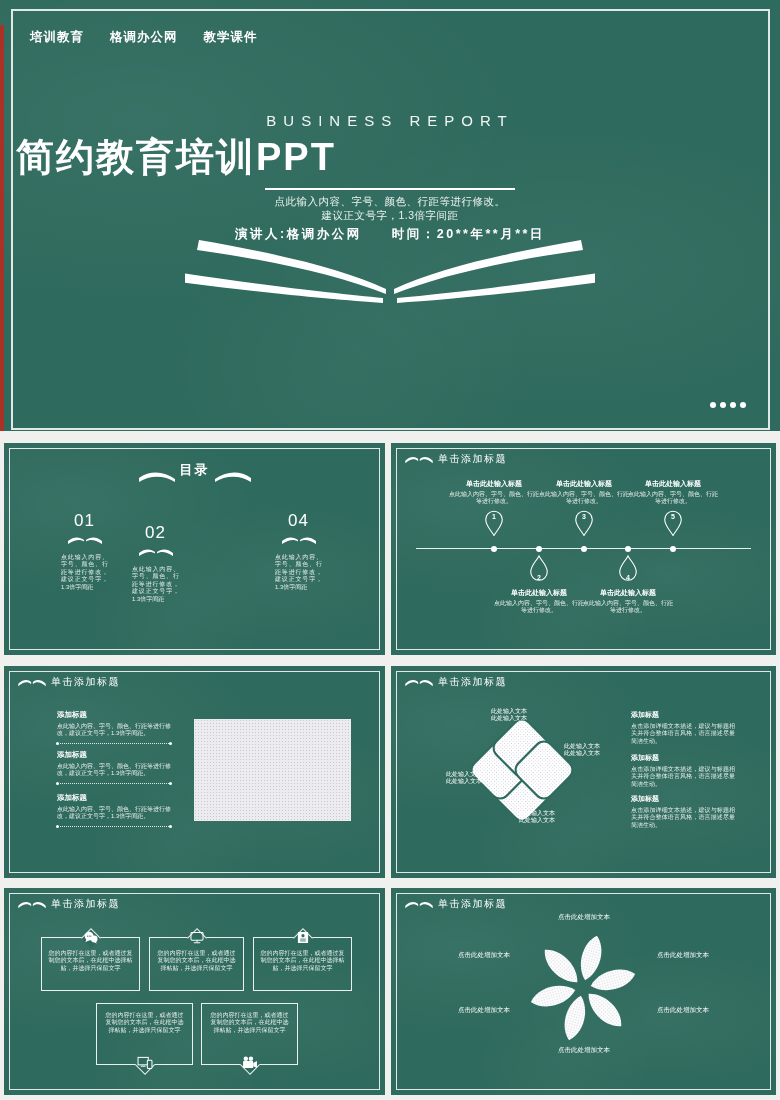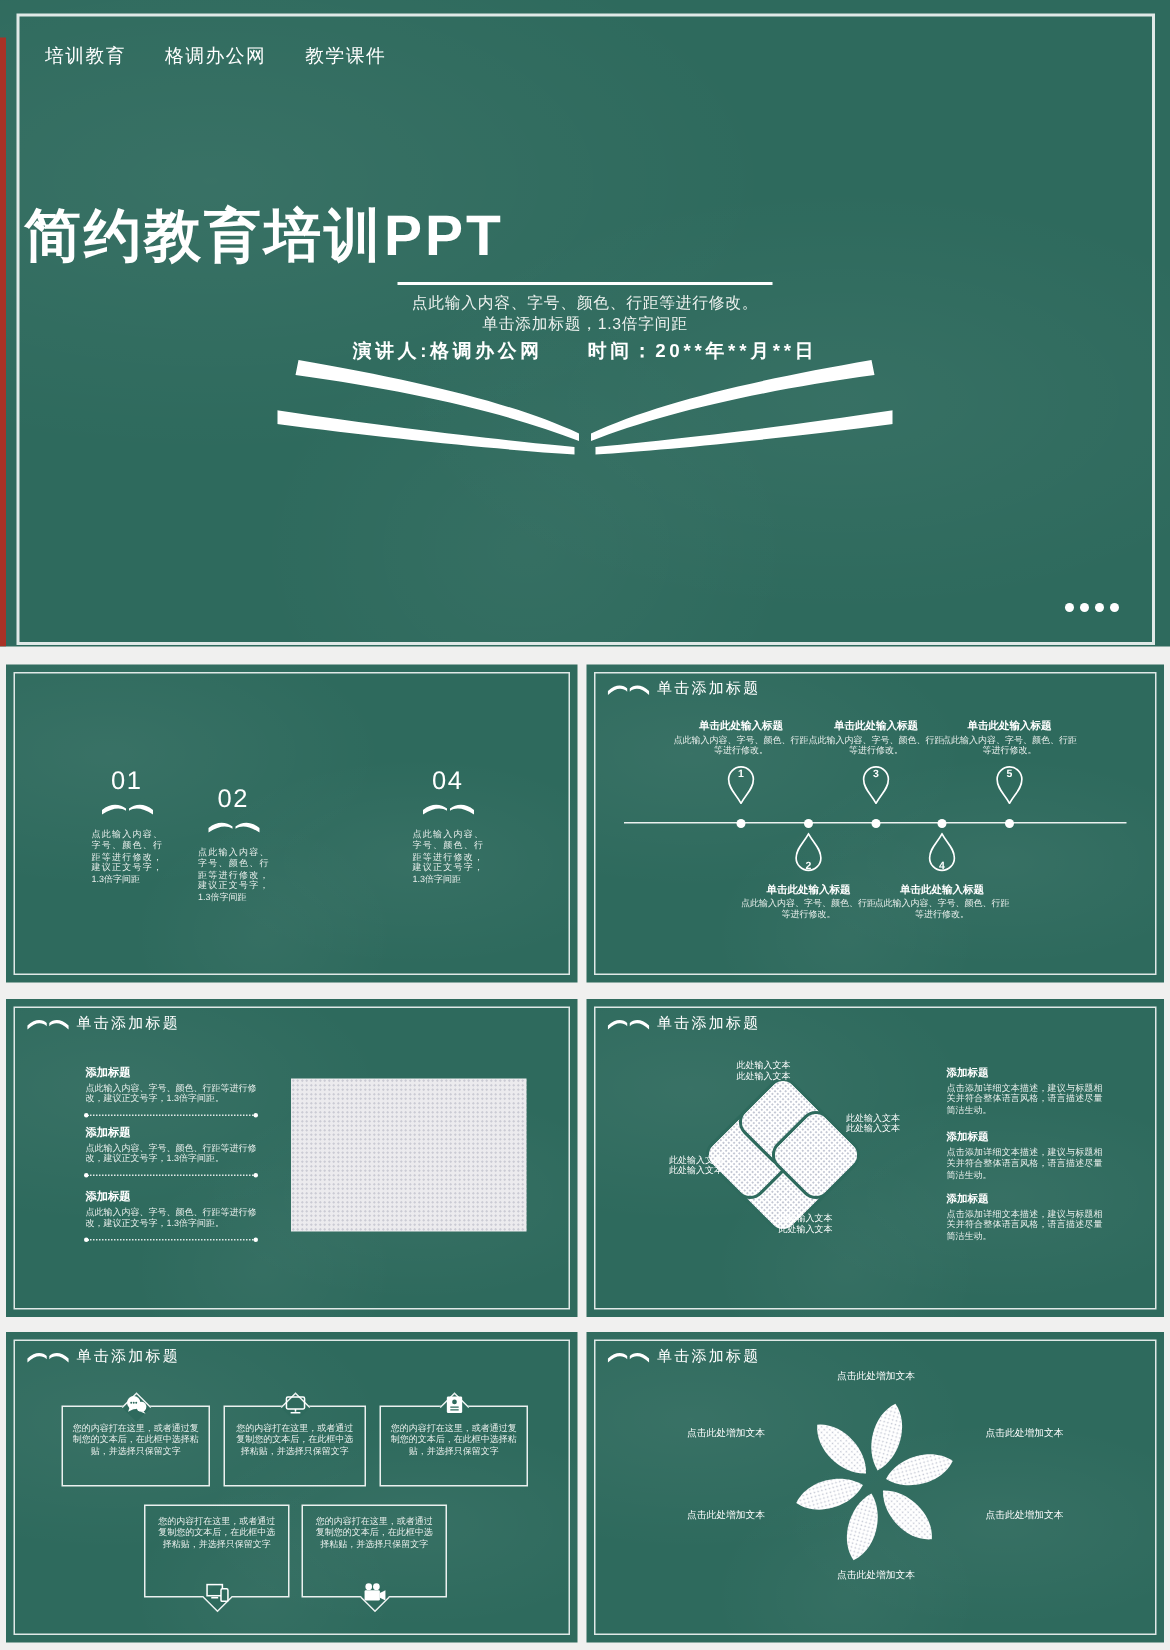--- a/index.html
+++ b/index.html
@@ -10,21 +10,21 @@
       radial-gradient(ellipse at 18% 28%, rgba(255,255,255,.05), transparent 42%),
       radial-gradient(ellipse at 72% 62%, rgba(255,255,255,.045), transparent 38%),
       radial-gradient(ellipse at 45% 85%, rgba(255,255,255,.035), transparent 30%),
       #2e6a5d;}
   .frame{position:absolute;border:1px solid rgba(255,255,255,.85);pointer-events:none;}
   
   #cover{left:0;top:0;width:780px;height:431px;}
   #cover .frame{left:11px;top:9px;width:755px;height:417px;border-width:2px;}
   .red-bar{position:absolute;left:0;top:25px;width:4px;height:406px;background:#a93226;}
   .tabs{position:absolute;left:30px;top:29px;display:flex;gap:26px;font-size:12.5px;letter-spacing:1px;}
-  .tab{cursor:pointer;}
+  .tab{cursor:pointer;font-weight:bold;}
   .kicker{position:absolute;left:0;top:112px;width:100%;text-align:center;
           font-size:15px;letter-spacing:7px;color:#f4f6f4;}
   .cover-title{position:absolute;left:16px;top:132px;width:100%;text-align:left;
           font-size:38px;letter-spacing:2px;font-weight:bold;color:#fff;}
   .cover-rule{position:absolute;left:265px;top:188px;width:250px;height:2px;background:#fff;}
   .cover-sub{position:absolute;left:0;width:100%;text-align:center;font-size:10.5px;color:#eef2ef;letter-spacing:.5px;}
   .sub1{top:195px;} .sub2{top:209px;}
   .presenter{position:absolute;left:0;top:226px;width:100%;text-align:center;
           font-size:12.5px;letter-spacing:2.5px;font-weight:bold;}
   .cover-book{position:absolute;left:185px;top:236px;width:410px;height:74px;}
@@ -96,41 +96,51 @@
 <body>
 
 <section class="slide" id="cover">
   <div class="red-bar"></div>
   <div class="frame"></div>
   <div class="tabs">
     <span class="tab">培训教育</span>
     <span class="tab">格调办公网</span>
     <span class="tab">教学课件</span>
   </div>
+  <div class="kicker">BUSINESS REPORT</div>
   <div class="cover-title">简约教育培训PPT</div>
   <div class="cover-rule"></div>
   <div class="cover-sub sub1">点此输入内容、字号、颜色、行距等进行修改。</div>
-  <div class="cover-sub sub2">单击添加标题，1.3倍字间距</div>
+  <div class="cover-sub sub2">建议正文号字，1.3倍字间距</div>
   <div class="presenter">演讲人:格调办公网　　时间：20**年**月**日</div>
   <svg class="cover-book" viewBox="0 0 410 74">
     <path fill="#fff" d="M14 4 C95 18 158 33 201 53 L201 58 C155 40 92 25 12 14 Z"></path>
     <path fill="#fff" d="M-4 37 C82 50 155 58 198 62 L198 67 C150 64 70 56 -6 46 Z"></path>
     <path fill="#fff" d="M396 4 C315 18 252 33 209 53 L209 58 C255 40 318 25 398 14 Z"></path>
     <path fill="#fff" d="M414 37 C328 50 255 58 212 62 L212 67 C260 64 340 56 416 46 Z"></path>
   </svg>
   <div class="pager">
     <span></span>
     <span></span>
     <span></span>
     <span></span>
   </div>
 </section>
 
 <section class="slide thumb" id="s-toc">
   <div class="frame"></div>
+  <div class="toc-title-row">
+    <svg class="toc-wing icon" width="38" height="16" viewBox="0 0 38 16">
+      <path fill="#fff" d="M1 9 C12 1 26 2 37 10 L37 13 C26 6 12 6 1 13 Z" transform="scale(1,1)"></path>
+    </svg>
+    <span class="toc-title">目录</span>
+    <svg class="toc-wing icon" width="38" height="16" viewBox="0 0 38 16">
+      <path fill="#fff" d="M1 10 C12 2 26 1 37 9 L37 13 C26 6 12 6 1 13 Z"></path>
+    </svg>
+  </div>
   <div class="toc-col" style="left:57px;">
     <div class="toc-num">01</div>
     <svg class="icon" width="36" height="9" viewBox="0 0 36 9">
         <path fill="#fff" d="M1 5 C7 0 13 1 17 4 L17 5.5 C13 3 8 3.5 1 8 Z"></path>
         <path fill="#fff" d="M19 4 C23 1 29 0 35 5 L35 8 C28 3.5 23 3 19 5.5 Z"></path>
       </svg>
     <div class="tiny">点此输入内容、字号、颜色、行距等进行修改，建议正文号字，1.3倍字间距</div>
   </div>
   <div class="toc-col" style="left:128px;margin-top:12px;">
     <div class="toc-num">02</div>

